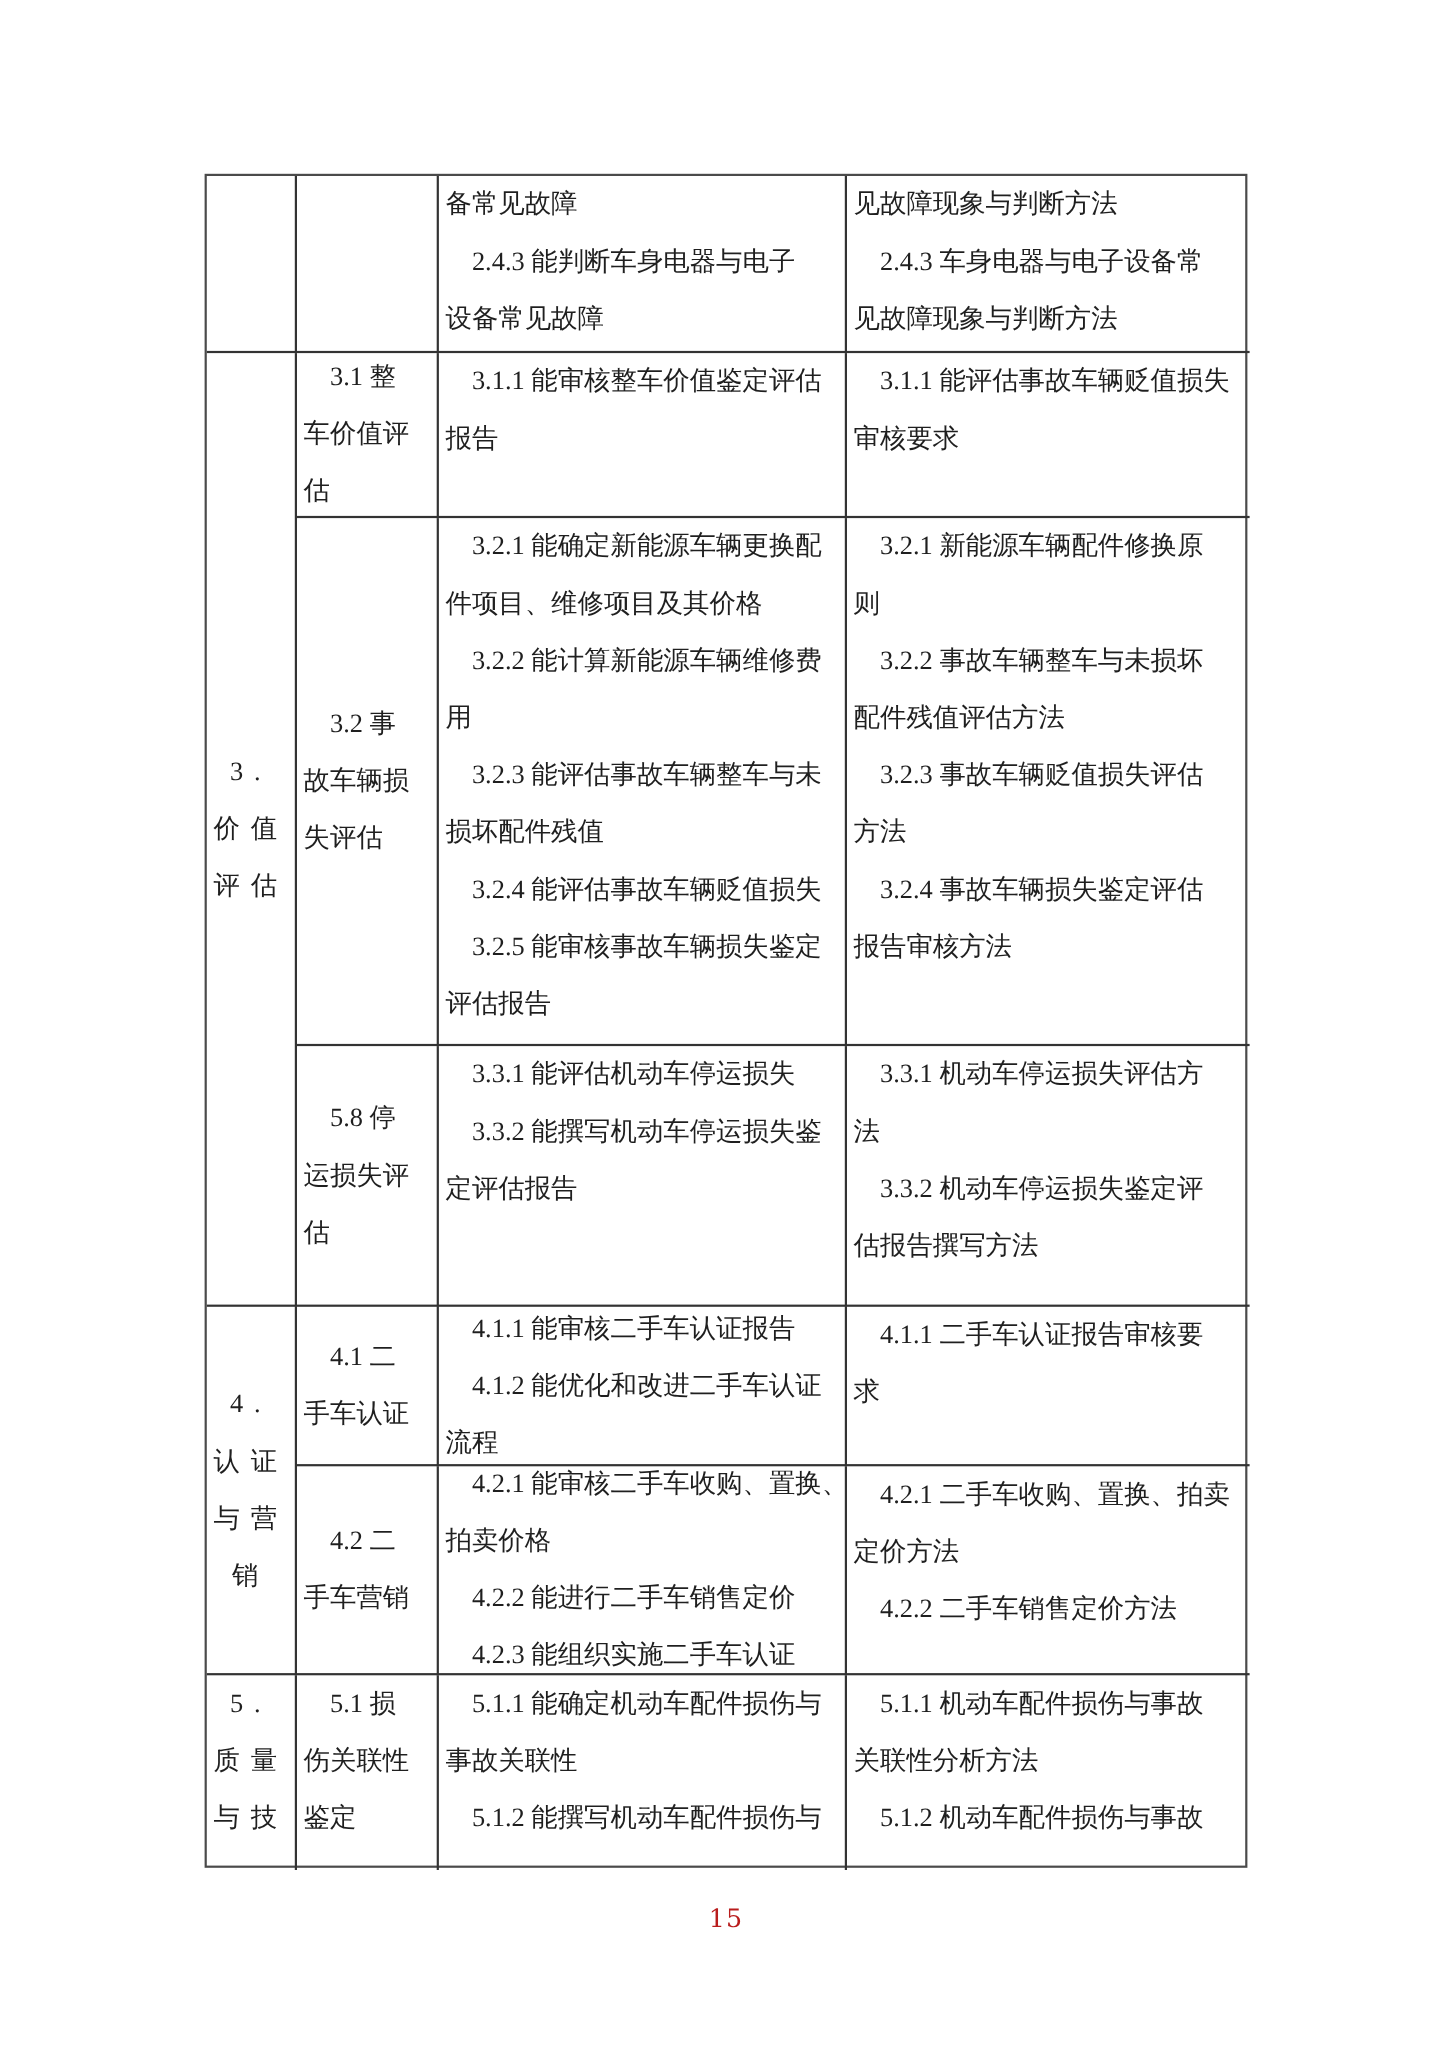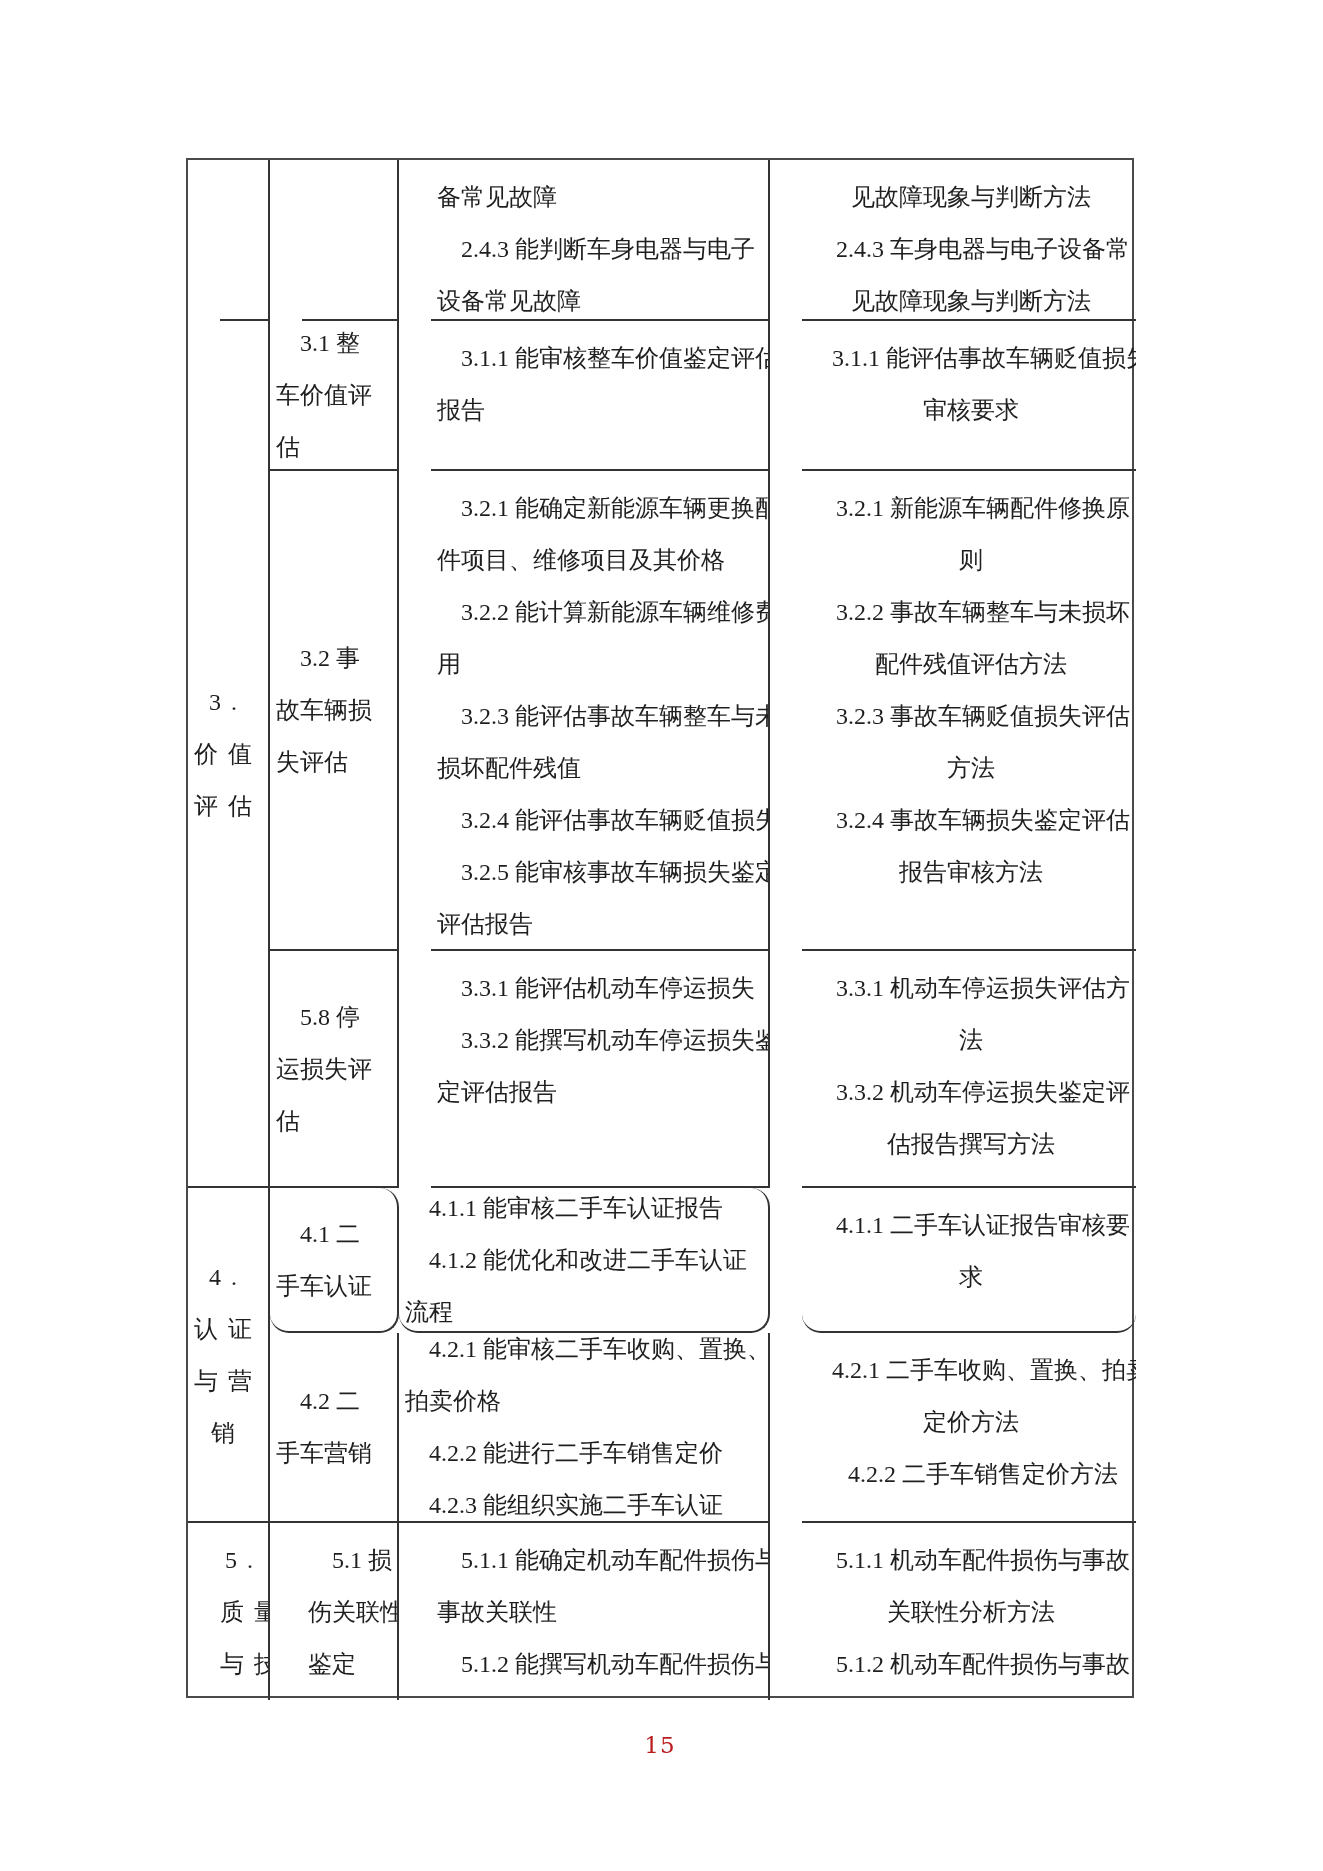--- a/index.html
+++ b/index.html
@@ -32,35 +32,35 @@
     border-bottom: 2px solid #333333;
     overflow: hidden;
     display: flex;
     flex-direction: column;
     font-size: 24px;
     line-height: 52px;
     white-space: pre;
   }
   .cell.lastcol { border-right: none; }
   .cell.lastrow { border-bottom: none; }
-  .v-top    { justify-content: flex-start; padding-top: 11px; margin-left: 32px; }
+  .v-top    { justify-content: flex-start; padding-top: 0; }
   .v-center { justify-content: center; }
   .c-func   { text-align: center; letter-spacing: 10px; }
   .c-task   { padding-left: 6px; padding-right: 2px; }
   .c-skill  { padding-left: 6px; padding-right: 2px; }
-  .c-know   { padding-left: 6px; padding-right: 2px; text-align: center; }
+  .c-know   { padding-left: 6px; padding-right: 2px; }
   .col1 { grid-column: 1; }
   .col2 { grid-column: 2; }
   .col3 { grid-column: 3; }
   .col4 { grid-column: 4; }
   .r1 { grid-row: 1; }
   .r2 { grid-row: 2; }
   .r3 { grid-row: 3; }
   .r4 { grid-row: 4; }
-  .r5 { grid-row: 5; border-radius: 19px; }
+  .r5 { grid-row: 5; }
   .r6 { grid-row: 6; }
   .r7 { grid-row: 7; }
   .rspan-3 { grid-row: 2 / 5; }
   .rspan-4 { grid-row: 5 / 7; }
   .page-number {
     position: absolute;
     left: 610px;
     top: 1732px;
     width: 100px;
     text-align: center;

